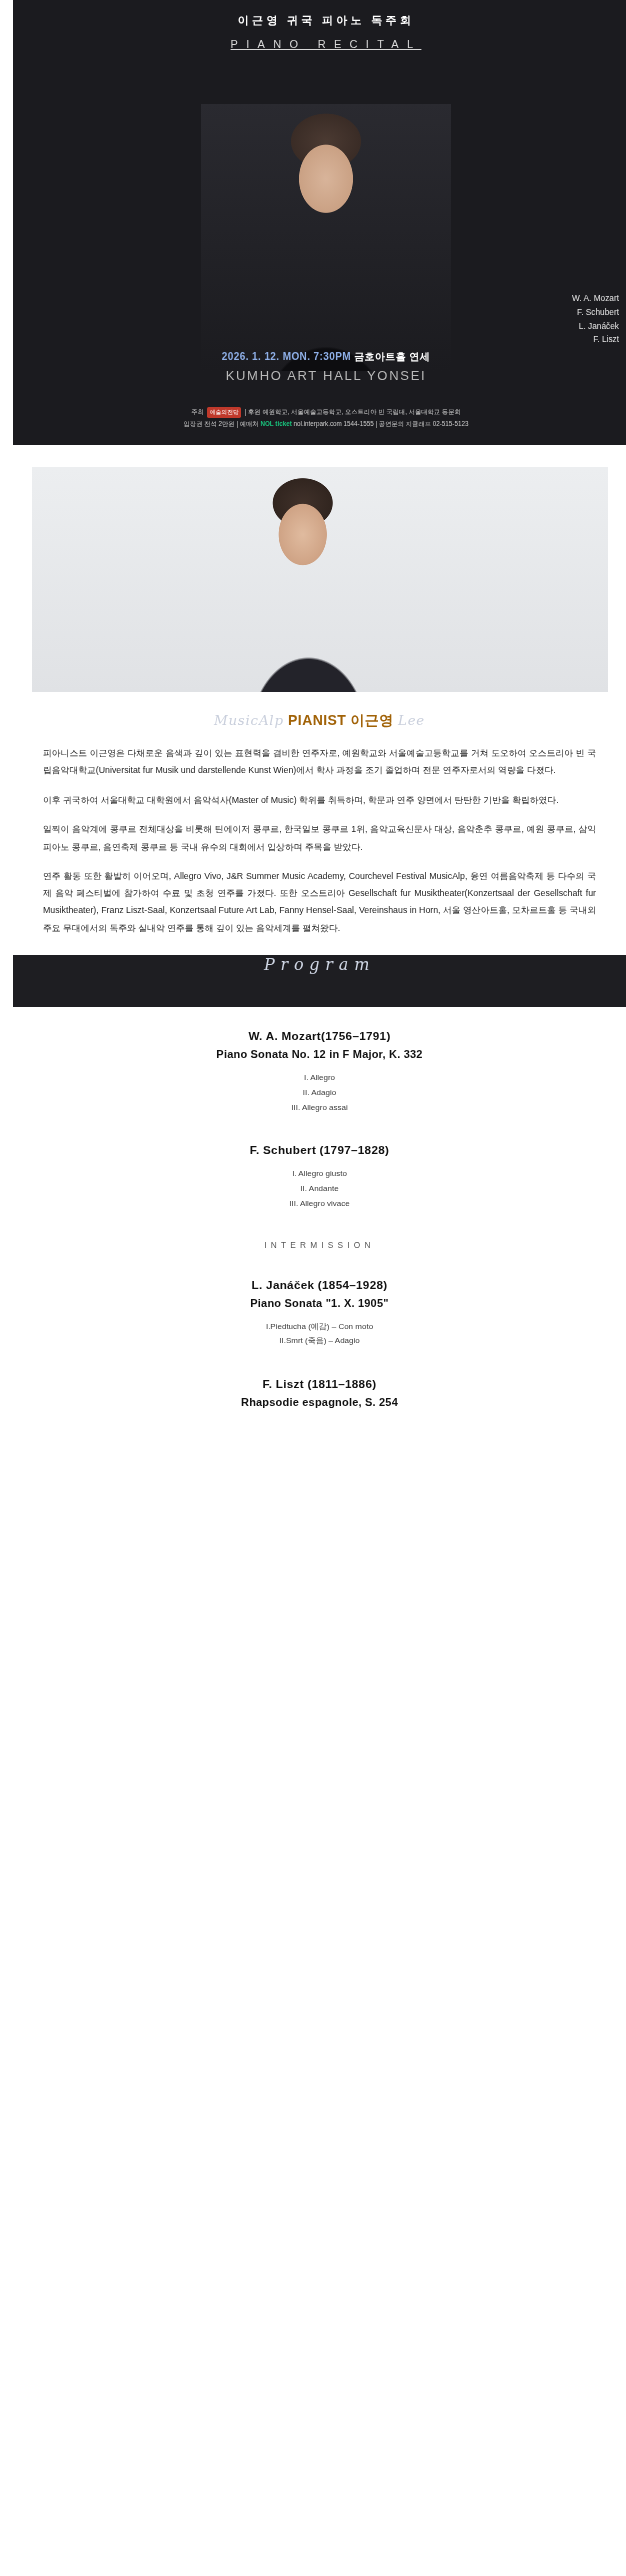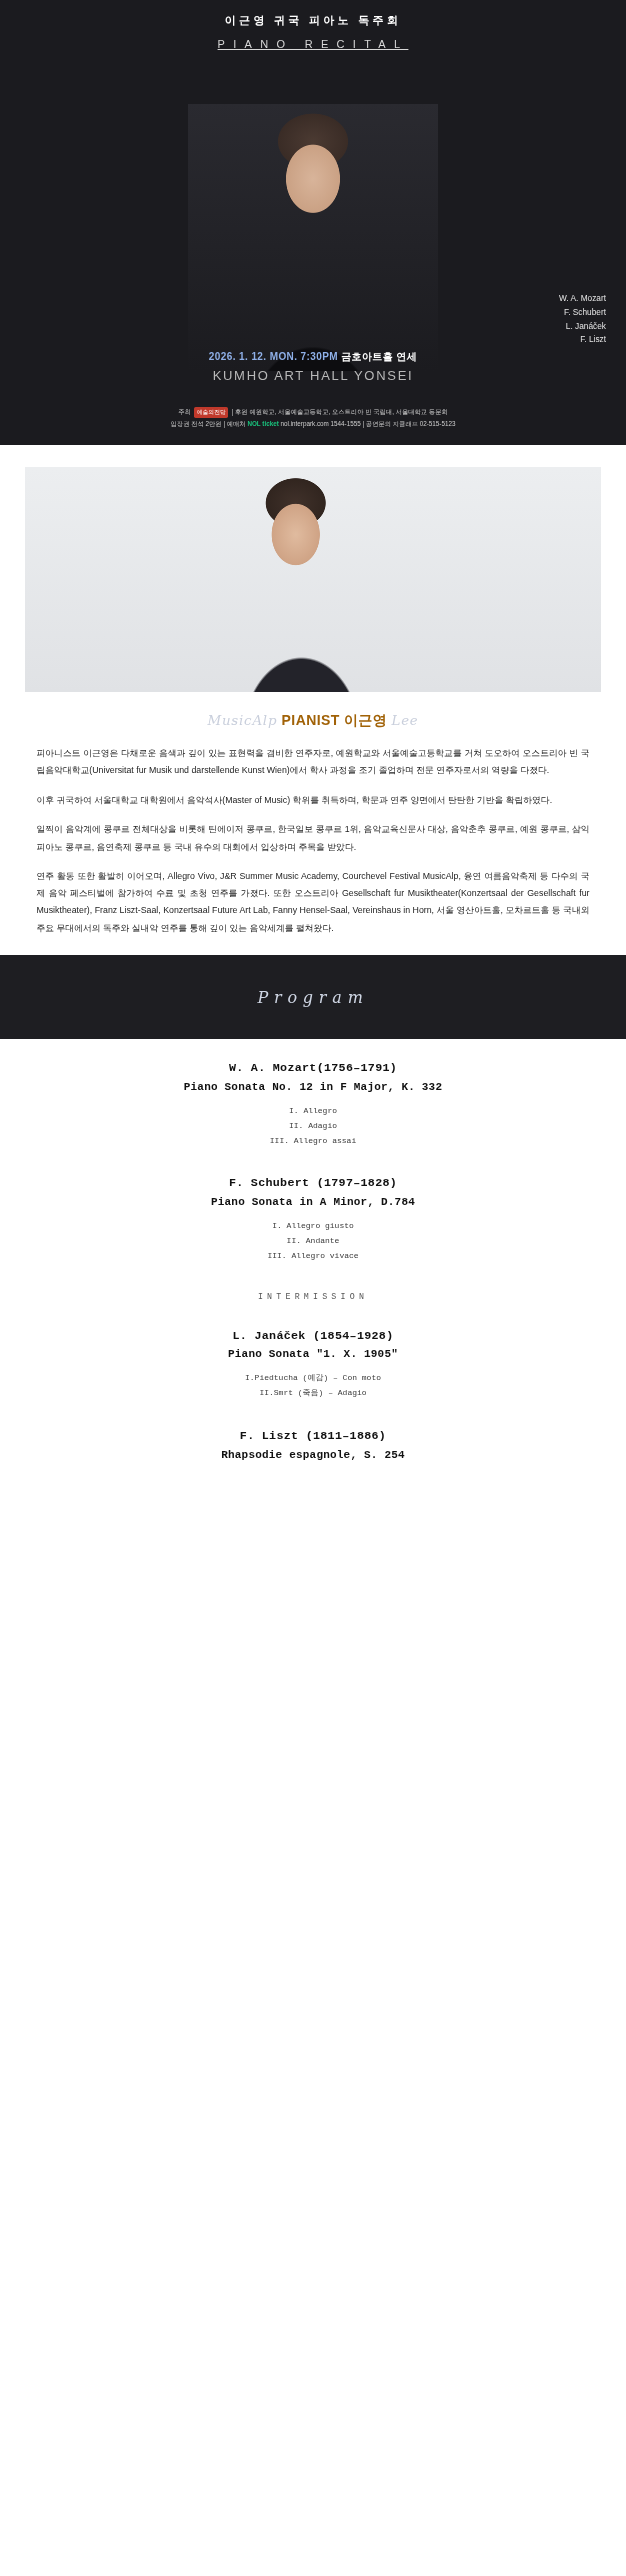--- a/index.html
+++ b/index.html
@@ -5,20 +5,21 @@
   * { box-sizing: border-box; margin: 0; padding: 0; }
   html, body {
     width: 626px;
     background: #ffffff;
     font-family: "Liberation Sans", sans-serif;
   }
   .page {
     width: 626px;
     position: relative;
     background: #ffffff;
+    padding-left: 13px;
   }
 
   
   .poster {
     width: 626px;
     height: 445px;
     background: #1b1b1f;
     position: relative;
     overflow: hidden;
   }
@@ -166,33 +167,32 @@
   }
   .bio-body p { margin-bottom: 12.5px; }
 
   
   .program-section {
     margin-top: 18.4px;
     background: linear-gradient(180deg, #1e1e22 0%, #1e1e22 42%, #ffffff 42%, #ffffff 100%);
     padding-bottom: 16.7px;
   }
   .program-band {
-    height: 84px;
+    height: 52px;
     display: flex;
-    align-items: center;
     justify-content: center;
   }
   .program-script {
     font-family: "DejaVu Serif", serif;
     font-style: italic;
     color: #cfd6e4;
     font-size: 16px;
     letter-spacing: 5.8px;
   }
-  .program-body { background: #ffffff; padding-top: 22px; font-family: Liberation Mono, monospace; }
+  .program-body { background: #ffffff; padding-top: 22px; }
   .work { text-align: center; margin-bottom: 28px; }
   .work-composer {
     font-size: 11.7px;
     font-weight: 700;
     color: #111111;
     letter-spacing: 0.3px;
   }
   .work-title {
     font-size: 11px;
     font-weight: 700;
@@ -288,21 +288,20 @@
         <div class="work-title">Piano Sonata No. 12 in F Major, K. 332</div>
         <div class="movements">
           <div>I. Allegro</div>
           <div>II. Adagio</div>
           <div>III. Allegro assai</div>
         </div>
       </div>
 
       <div class="work">
         <div class="work-composer">F. Schubert (1797–1828)</div>
-        <div class="work-title">Piano Sonata in A Minor, D.784</div>
         <div class="movements">
           <div>I. Allegro giusto</div>
           <div>II. Andante</div>
           <div>III. Allegro vivace</div>
         </div>
       </div>
 
       <div class="intermission">INTERMISSION</div>
 
       <div class="work">

